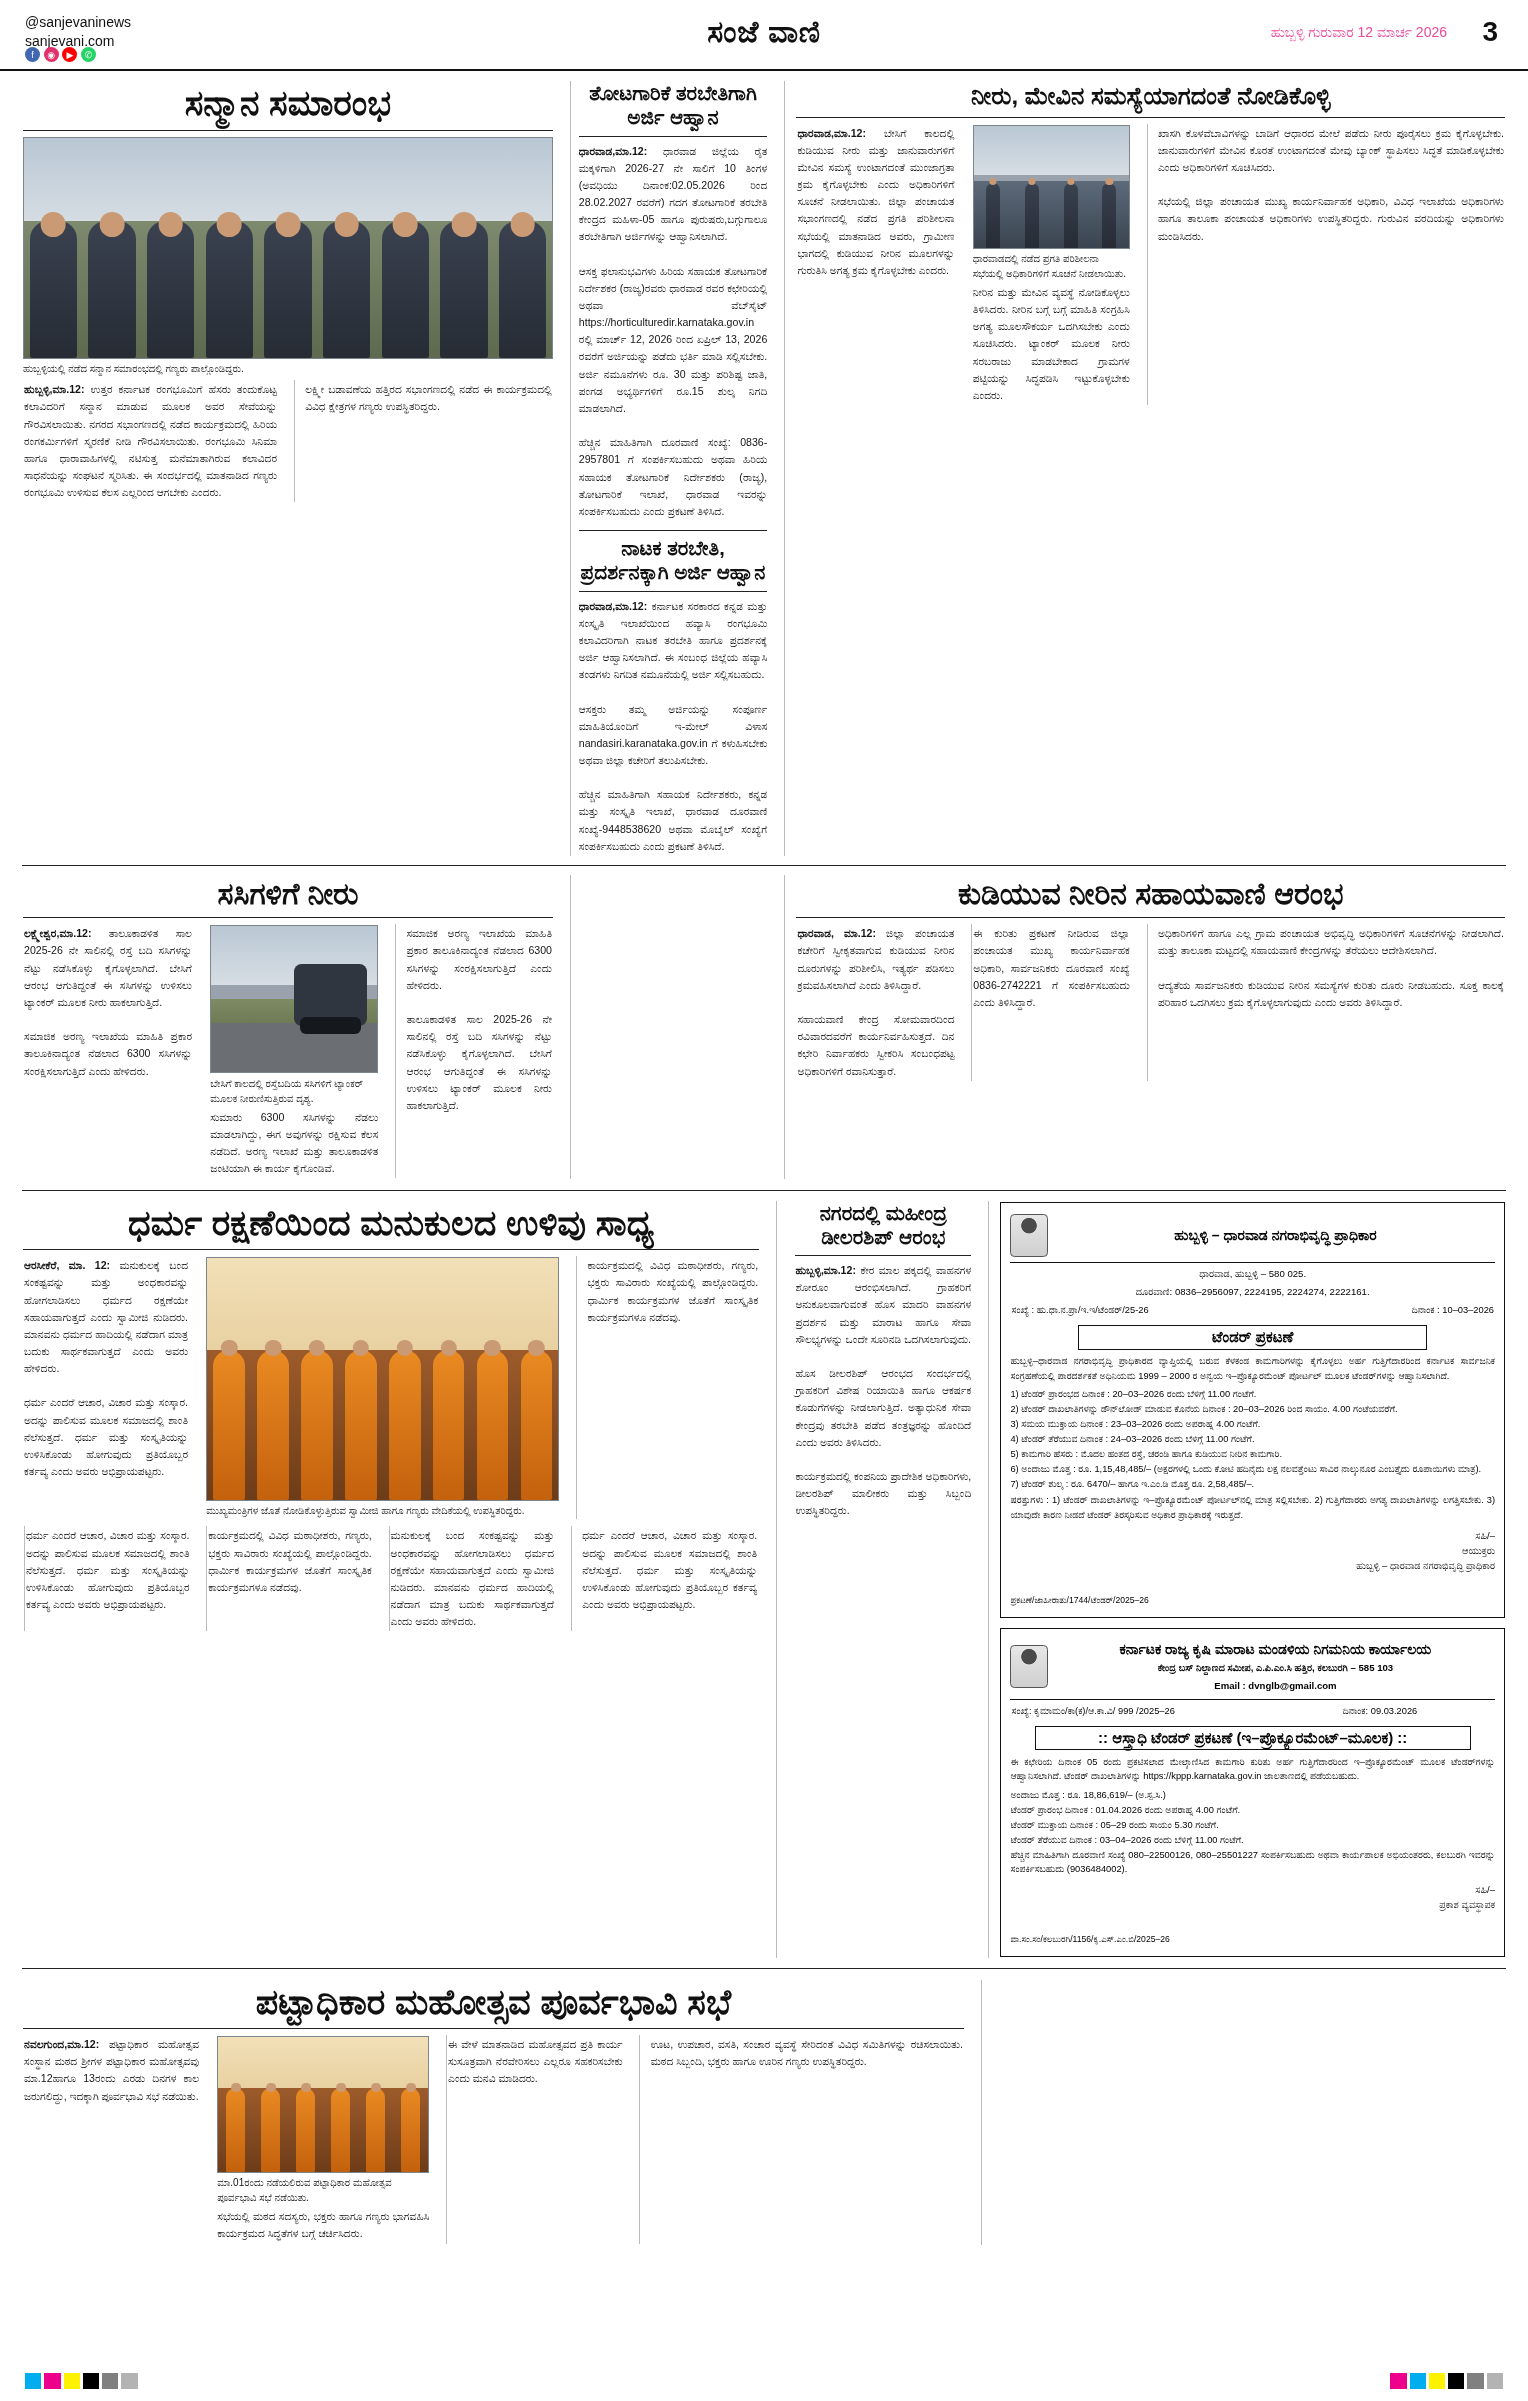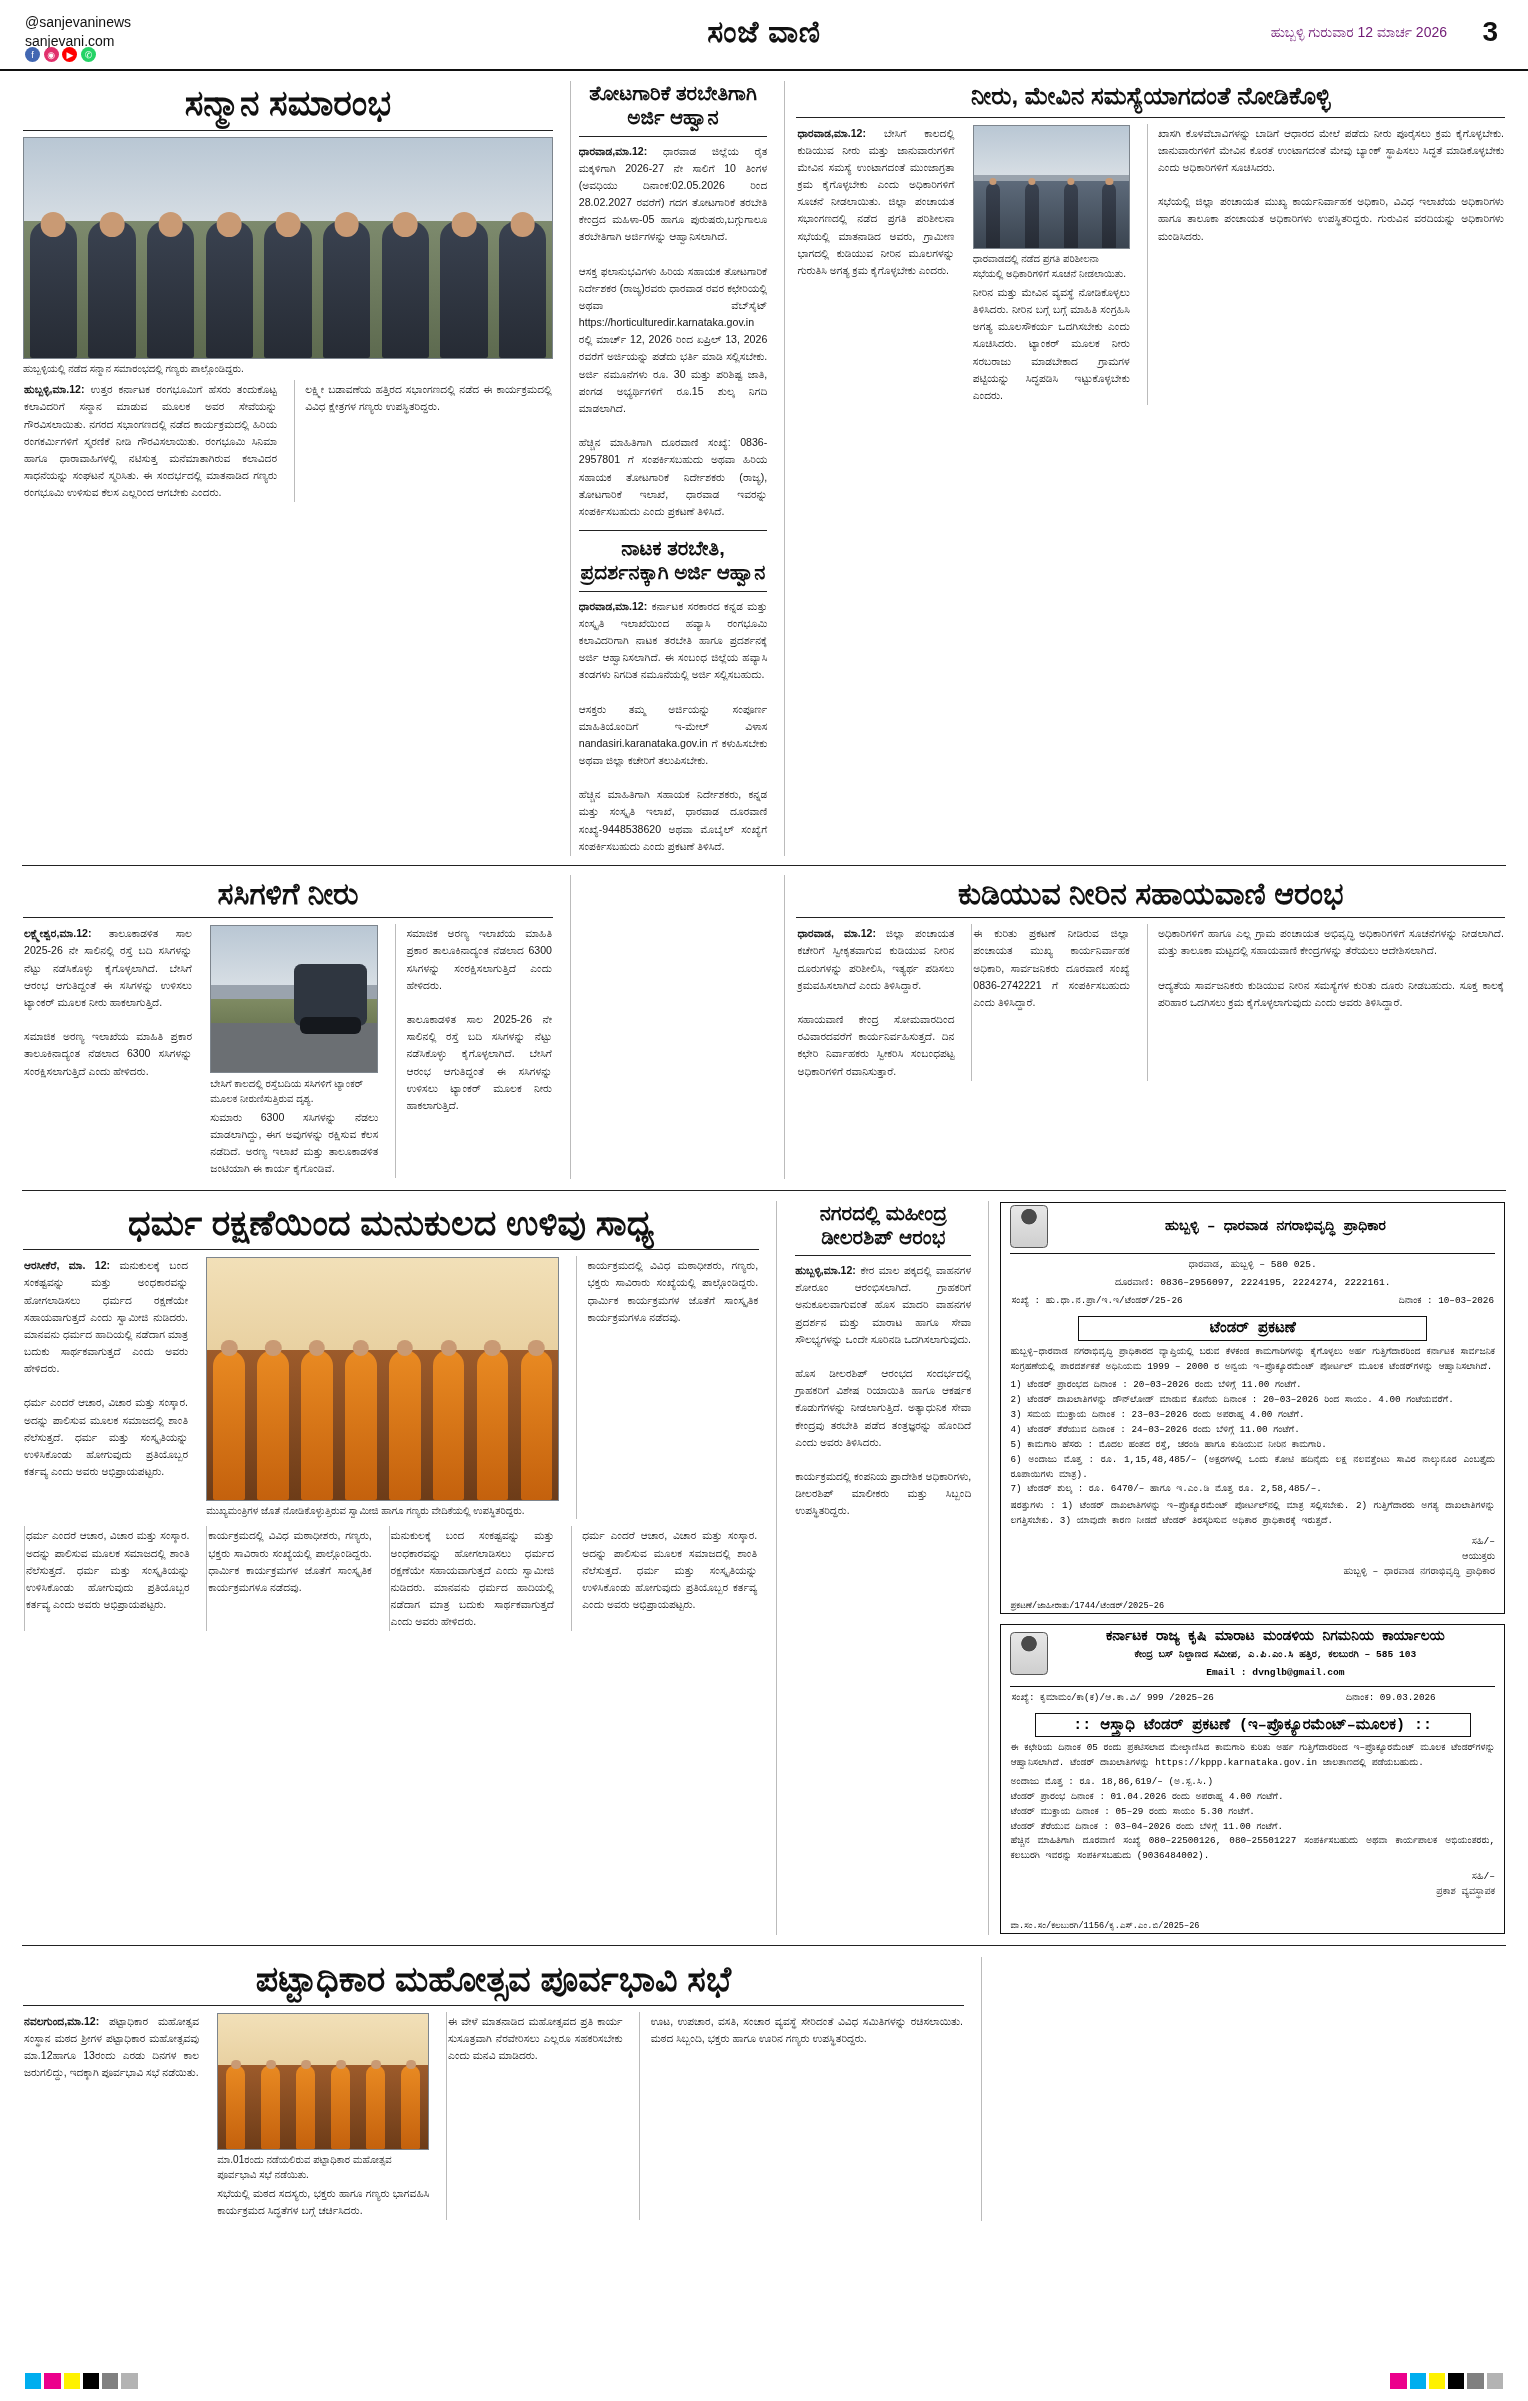--- a/index.html
+++ b/index.html
@@ -40,21 +40,21 @@
   .mh-social span:nth-child(2){ background:#e1306c; }
   .mh-social span:nth-child(3){ background:#ff0000; }
   .mh-social span:nth-child(4){ background:#25d366; }
   .mh-logo {
     position:absolute; left:50%; top:15px; transform:translateX(-50%);
     font-size:30px; font-weight:bold; color:#111;
     letter-spacing:0.7px; display:flex; align-items:center; gap:4.4px;
   }
   .mh-date {
     position:absolute; right:81px; top:24px;
-    font-size:14px; color:#701a75;
+    font-size:14px; color:#ec4899;
   }
   .mh-pageno {
     position:absolute; right:30px; top:16.3px;
     font-size:28px; font-weight:bold; color:#111;
   }
 
   
   .content {
     position:relative;
     padding:10.4px 22px 0 22px;
@@ -126,23 +126,22 @@
   }
   .photo .road {
     position:absolute; left:0; bottom:0; right:0; height:34%;
     background:#6b6f73;
   }
   .caption { font-size:10px; line-height:1.5; color:#111; margin-top:2.2px; }
 
   
   .notice {
     border:1.5px solid #111;
-    padding:2px 9px;
+    padding:11px 9px;
     background:#fff;
-    font-family:Liberation Mono, monospace;
   }
   .notice-hd {
     display:flex; align-items:center; gap:7.4px;
     border-bottom:0.7px solid #111; padding-bottom:5.2px;
   }
   .emblem {
     width:38px; height:43px; flex:0 0 38px;
     background:
       radial-gradient(circle at 50% 26%, #4a4a4a 0 7.4px, transparent 8.1px),
       linear-gradient(#e7e7e7,#cfcfcf);

